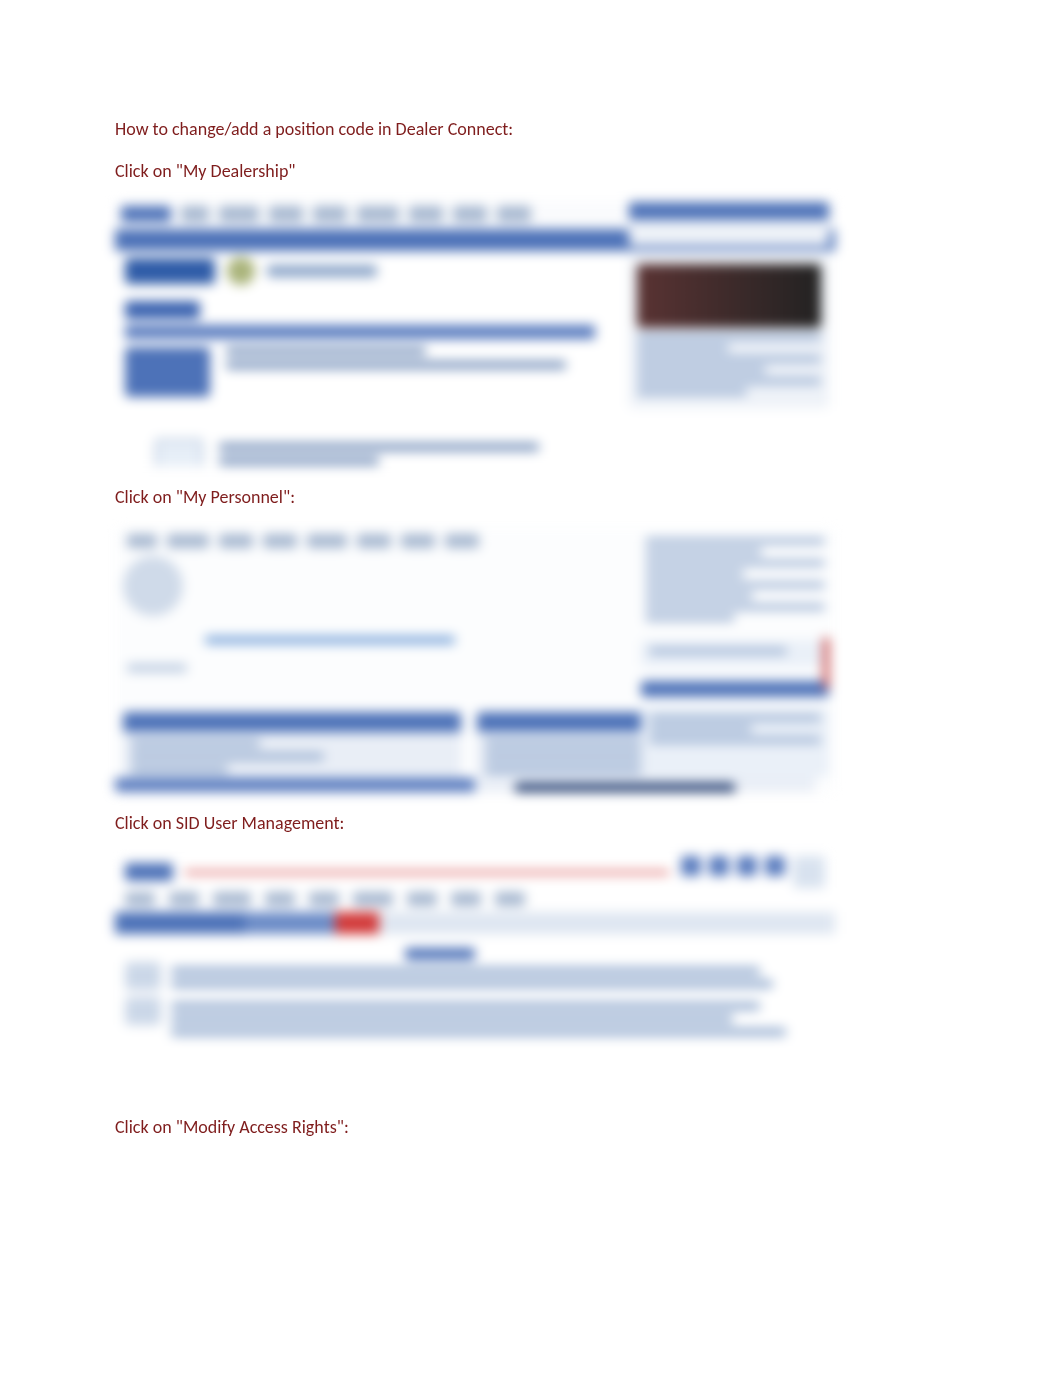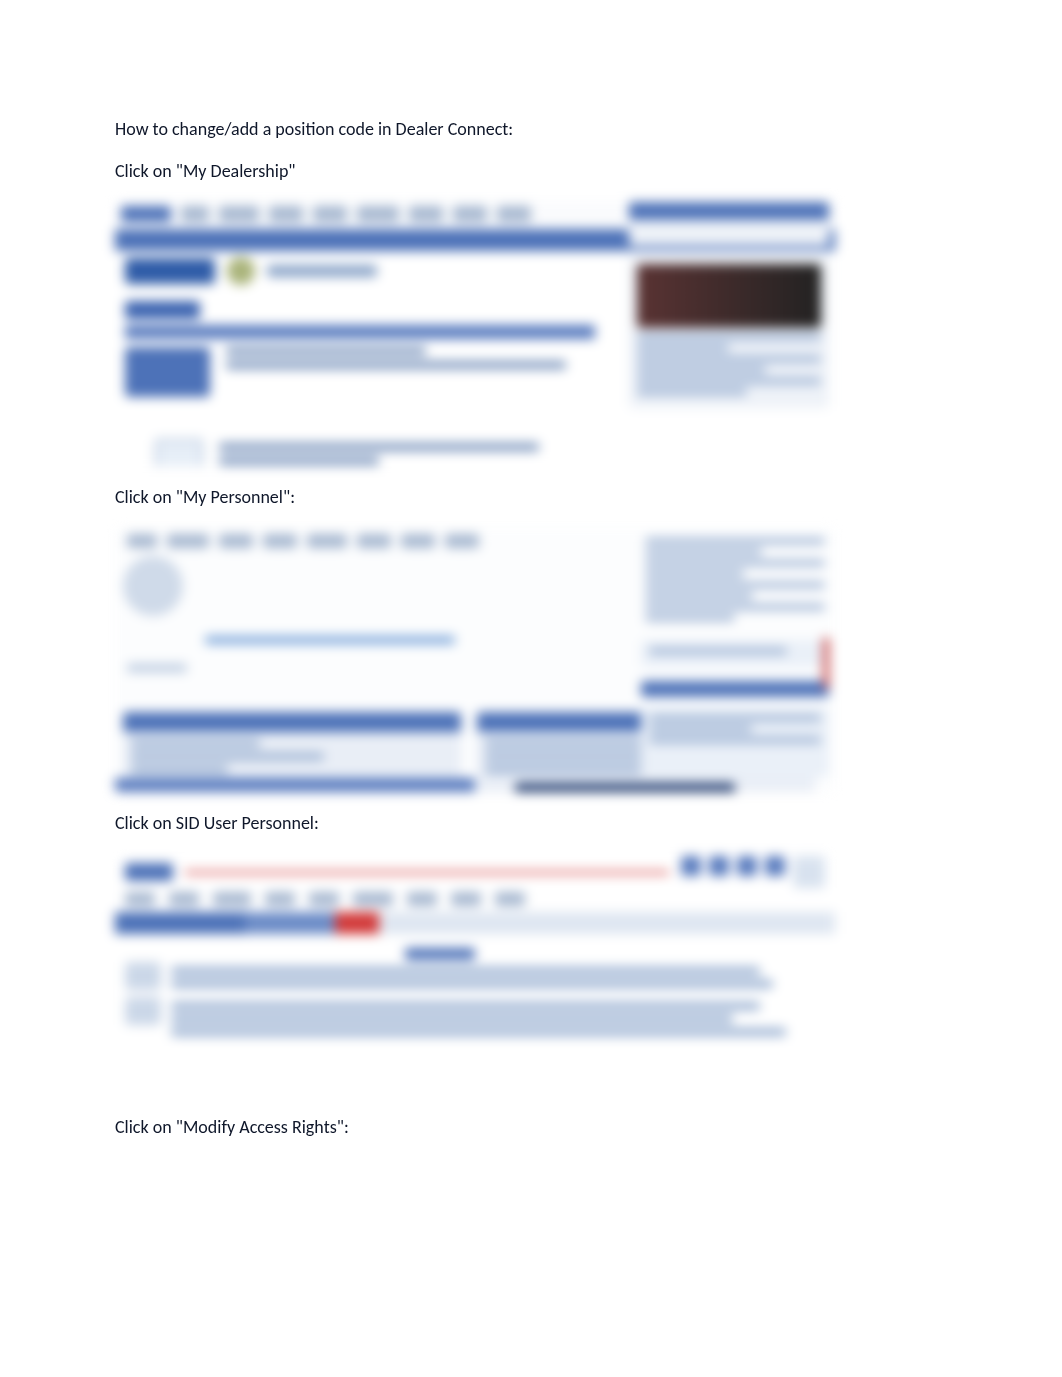--- a/index.html
+++ b/index.html
@@ -7,21 +7,21 @@
       width: 1062px;
       height: 1377px;
       background: #ffffff;
       font-family: Calibri, Arial, sans-serif;
       color: #000;
       padding: 118px 115px 0 115px;
     }
     .instr-text {
       font-size: 18px;
       margin-bottom: 20px;
-      color: #0f172a;
+      color: #7f1d1d;
     }
     .screenshot-box {
       width: 720px;
       margin-bottom: 20px;
       display: block;
       filter: blur(6px);
       border-radius: 4px;
       overflow: hidden;
     }
     
@@ -200,21 +200,21 @@
     <div class="sb-head-lt" style="margin-top:14px"></div>
     <div class="card2" style="height:70px">
         <div class="sb-line"></div>
         <div class="sb-line" style="width:60%"></div>
         <div class="sb-line"></div>
       </div>
     <div class="red-dot"></div>
   </div>
 </div>
 
-<p class="instr-text">Click on SID User Personnel:</p>
+<p class="instr-text">Click on SID User Management:</p>
 
 <div class="screenshot-box ss3">
   <div class="hdr">
     <div class="logo-sm"></div>
     <div class="red-bar"></div>
     <div class="right-icons">
       <div class="ico"></div>
         <div class="ico"></div>
         <div class="ico"></div>
         <div class="ico"></div>

